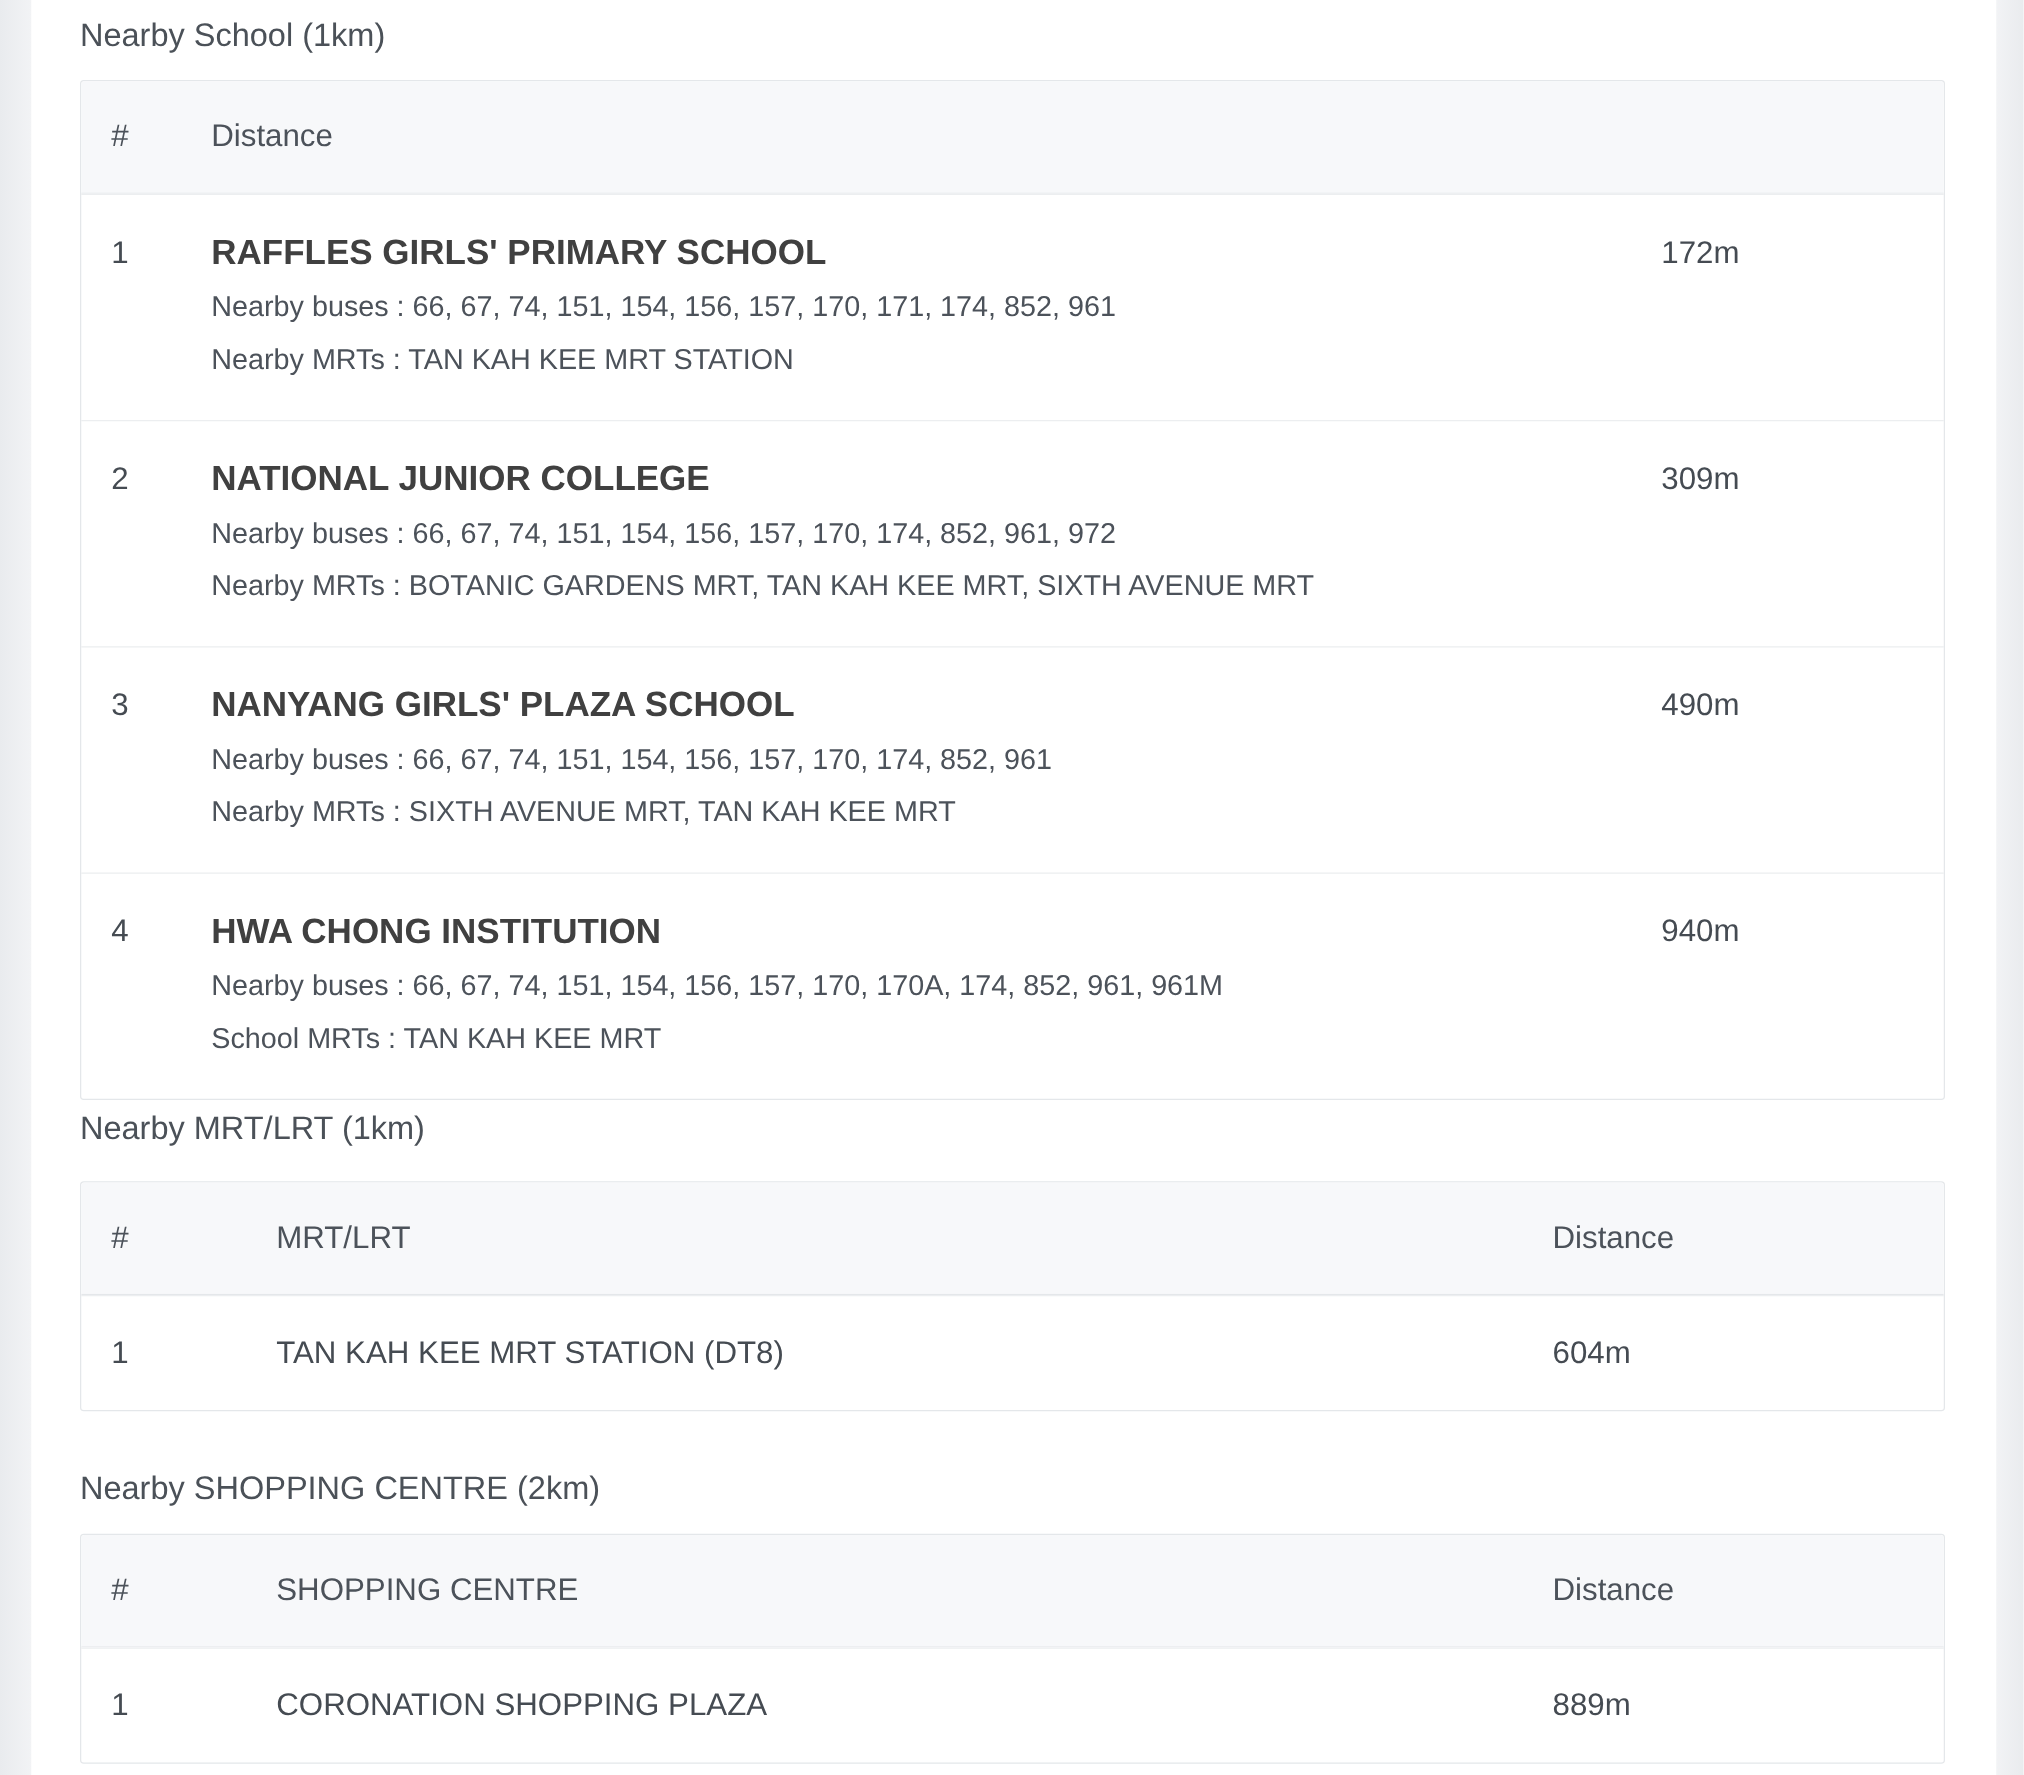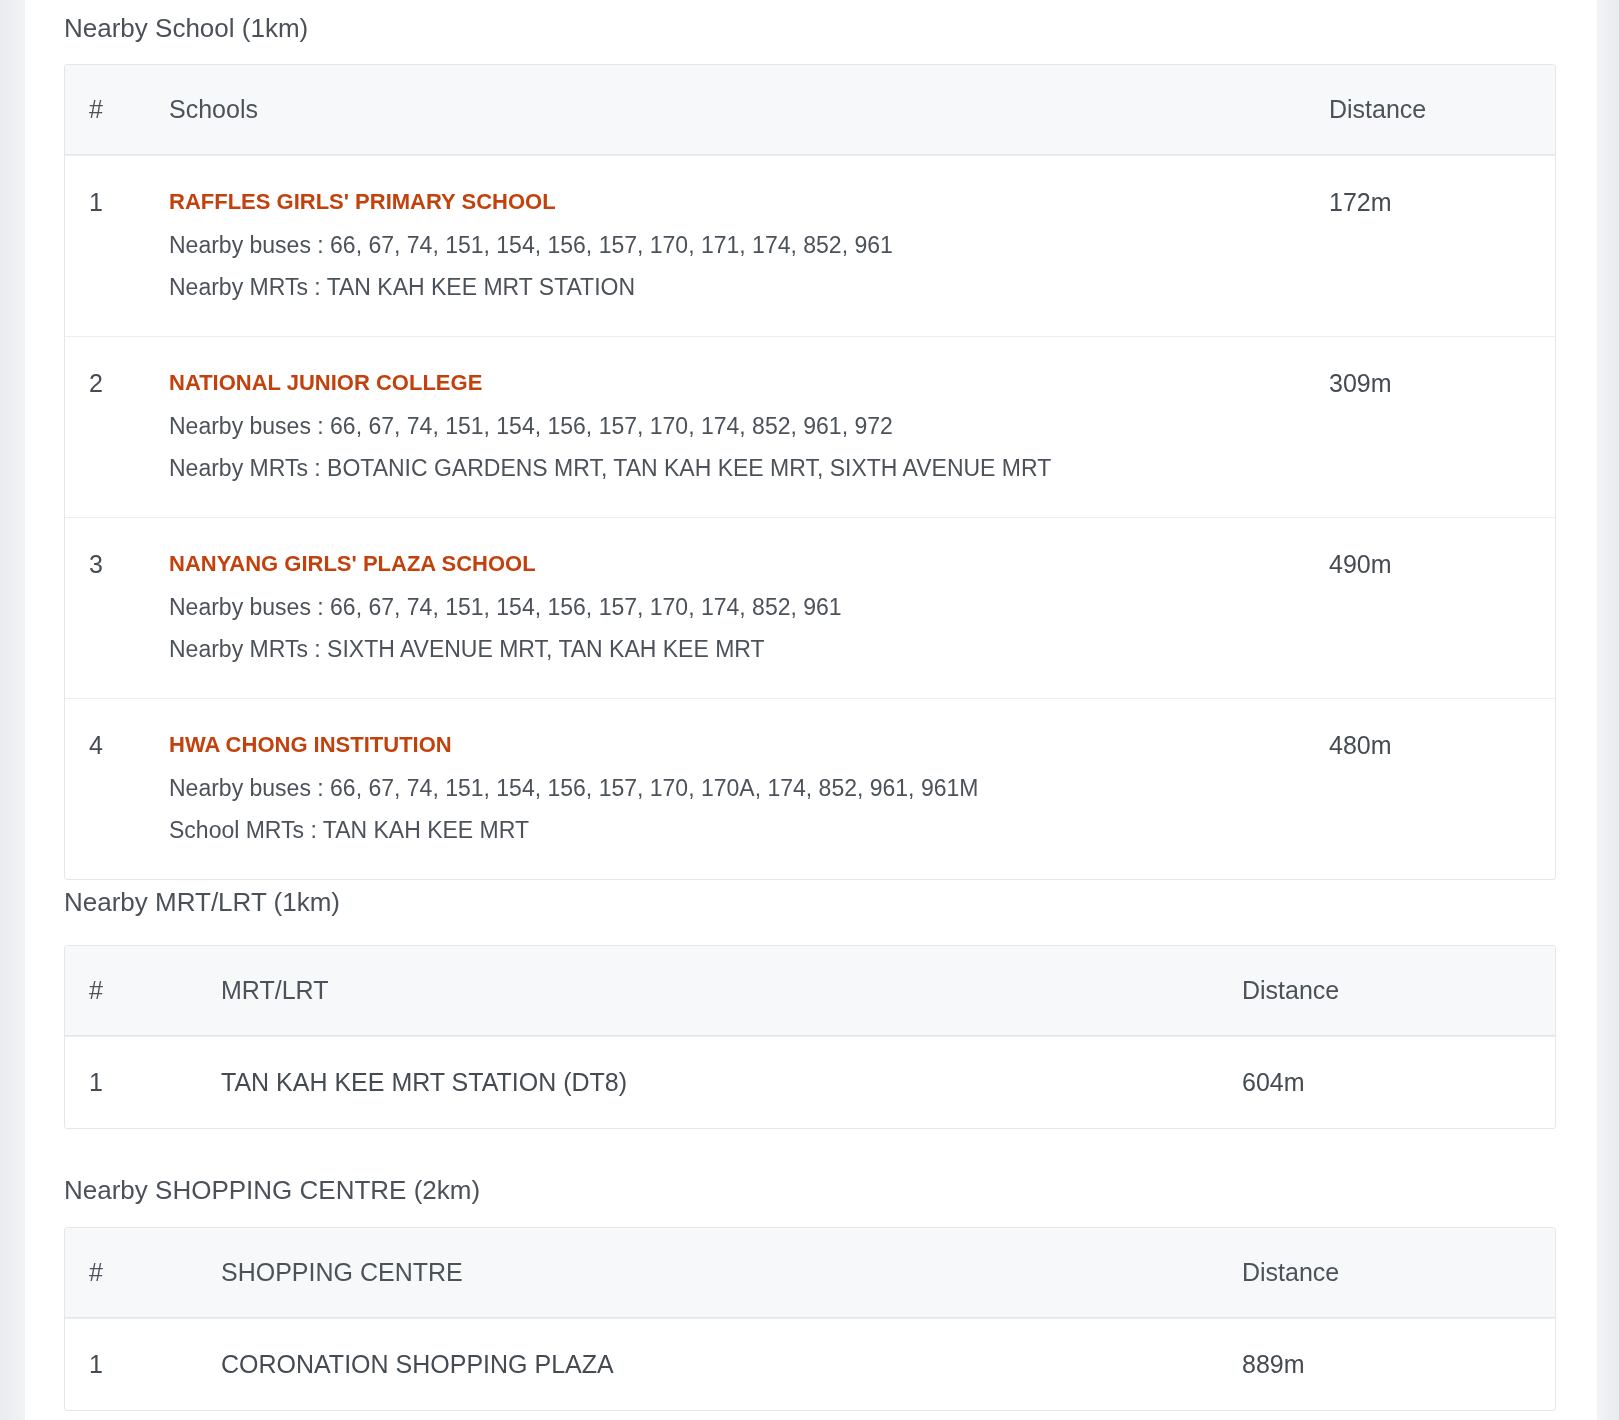--- a/index.html
+++ b/index.html
@@ -30,42 +30,41 @@
   .cols-simple  { grid-template-columns:156px 1fr 313px; }
 
   .cell-idx { padding-left:24px; }
 
   .trow { display:grid; border-top:1px solid #eceef0; }
   .trow:first-of-type { border-top:none; }
 
   
   .row-school { padding:30px 0 34px 0; align-items:start; }
   .row-school .cell-idx, .row-school .cell-dist { font-size:25px; line-height:32px; color:#454b52; }
-  .school-name { font-size:22px; line-height:32px; font-weight:bold; color:#c2410c; }
+  .school-name { font-size:28px; line-height:32px; font-weight:bold; color:#404040; }
   .school-sub  { font-size:23px; line-height:30px; color:#4c525a; margin-top:12px; }
 
   
   .row-simple { height:92px; align-items:center; }
   .row-simple > div { font-size:25px; color:#454b52; }
 </style>
 </head>
 <body>
 
 <div class="page">
   <div class="gutter gutter-left"></div>
   <div class="gutter gutter-right"></div>
 
   <div class="content">
 
     <div class="section-title title-schools">Nearby School (1km)</div>
 
     <div class="amen-table t-schools">
       <div class="thead cols-schools">
         <div class="cell-idx">#</div>
-        <div>Schools</div>
         <div>Distance</div>
       </div>
 
       <div class="trow cols-schools row-school">
         <div class="cell-idx">1</div>
         <div>
           <div class="school-name">RAFFLES GIRLS' PRIMARY SCHOOL</div>
           <div class="school-sub">Nearby buses : 66, 67, 74, 151, 154, 156, 157, 170, 171, 174, 852, 961</div>
           <div class="school-sub">Nearby MRTs : TAN KAH KEE MRT STATION</div>
         </div>
@@ -92,21 +91,21 @@
         <div class="cell-dist">490m</div>
       </div>
 
       <div class="trow cols-schools row-school">
         <div class="cell-idx">4</div>
         <div>
           <div class="school-name">HWA CHONG INSTITUTION</div>
           <div class="school-sub">Nearby buses : 66, 67, 74, 151, 154, 156, 157, 170, 170A, 174, 852, 961, 961M</div>
           <div class="school-sub">School MRTs : TAN KAH KEE MRT</div>
         </div>
-        <div class="cell-dist">480m</div>
+        <div class="cell-dist">940m</div>
       </div>
     </div>
 
     <div class="section-title title-mrt">Nearby MRT/LRT (1km)</div>
 
     <div class="amen-table t-mrt">
       <div class="thead cols-simple">
         <div class="cell-idx">#</div>
         <div>MRT/LRT</div>
         <div>Distance</div>

